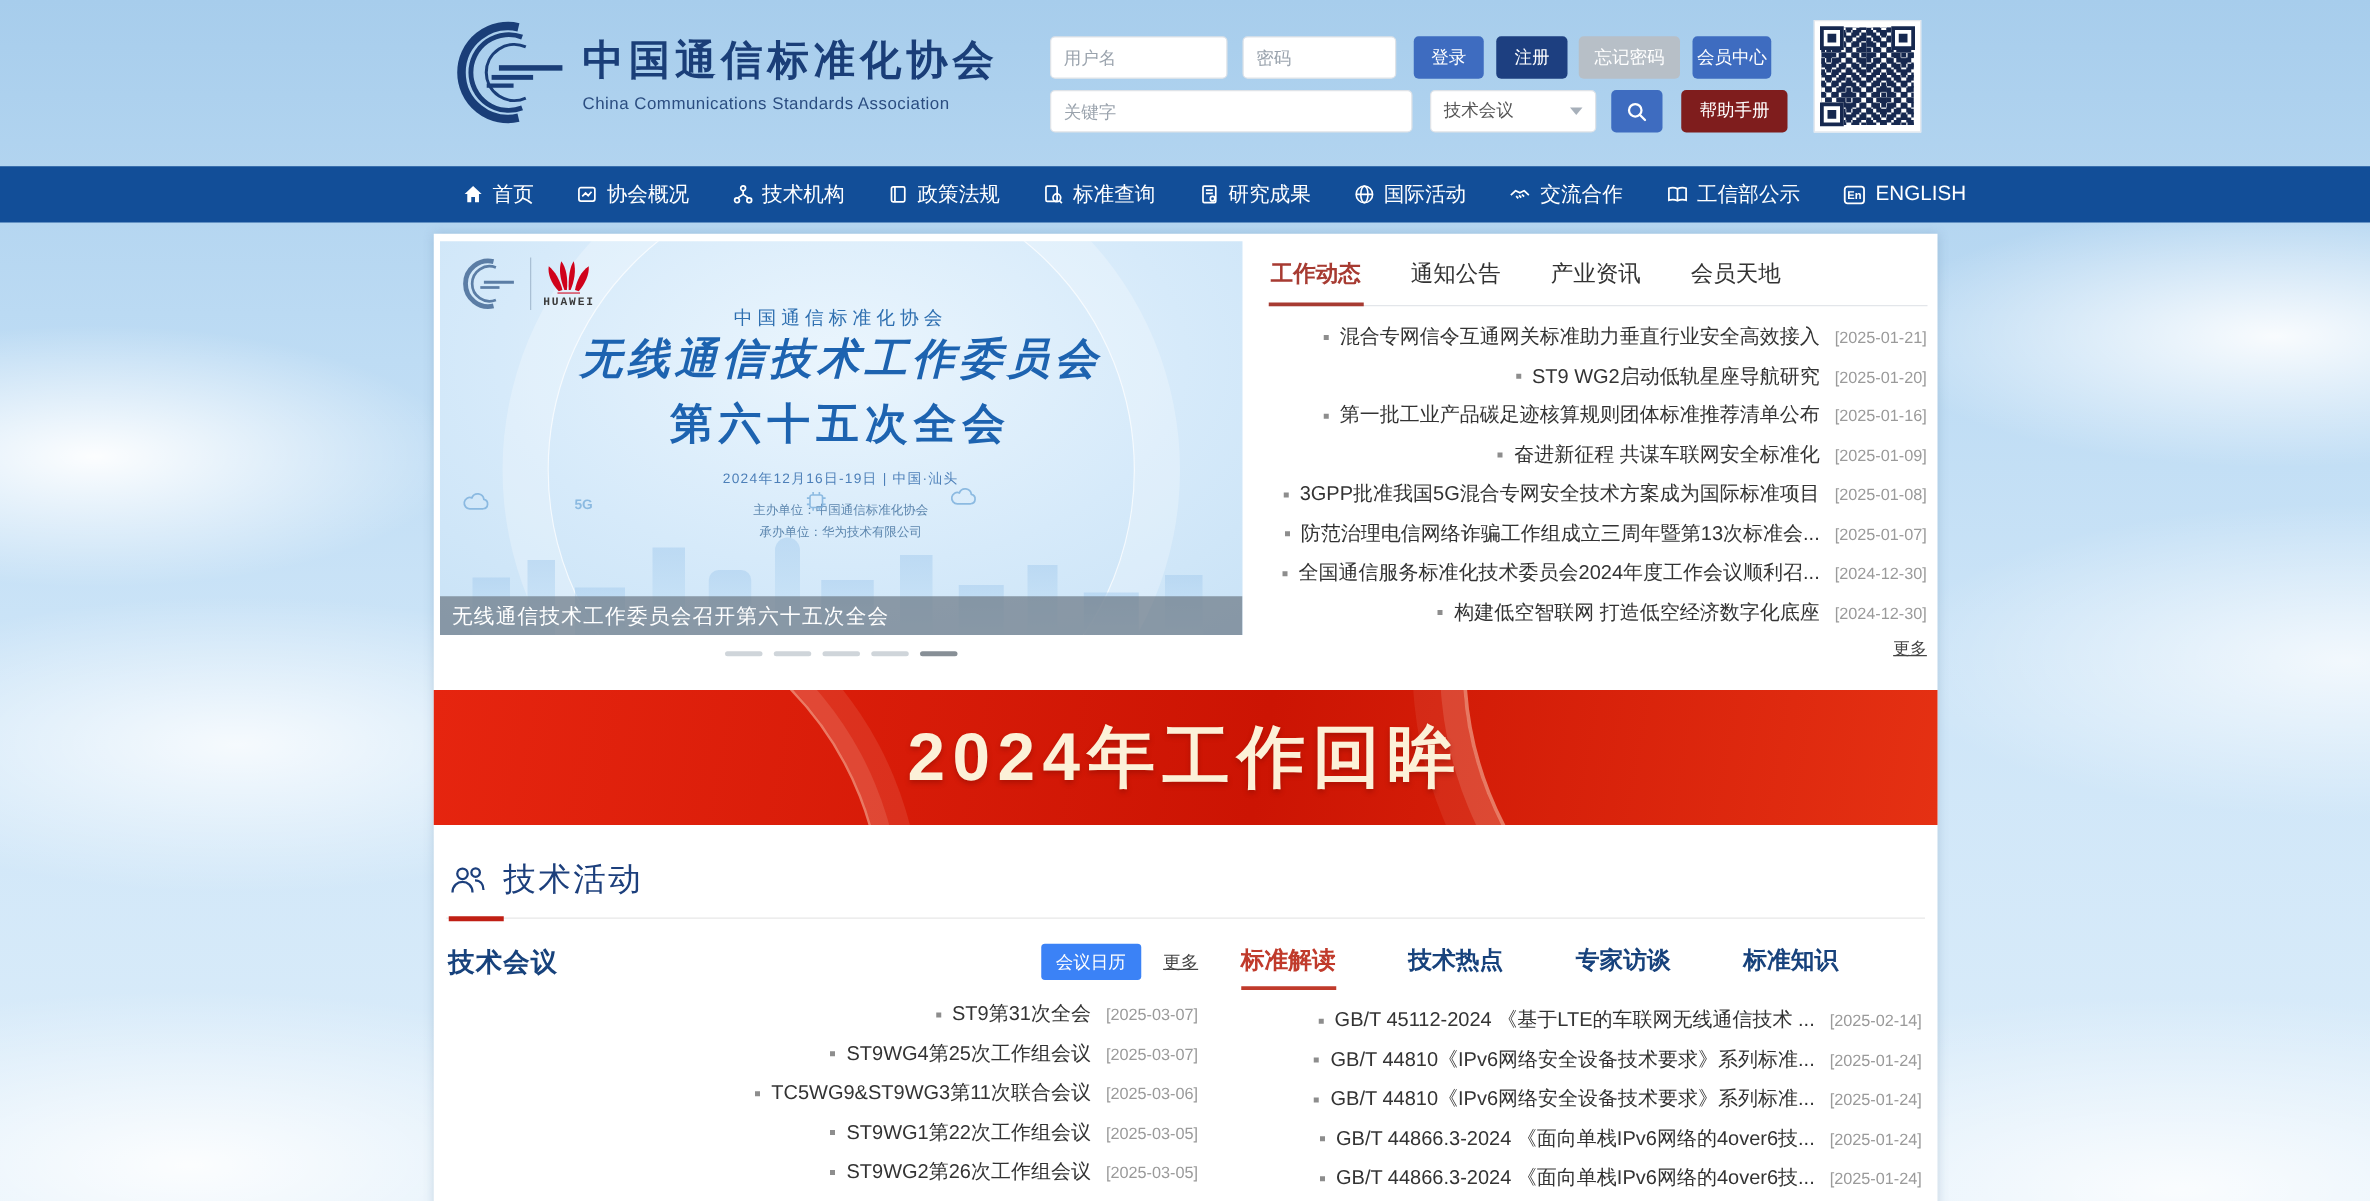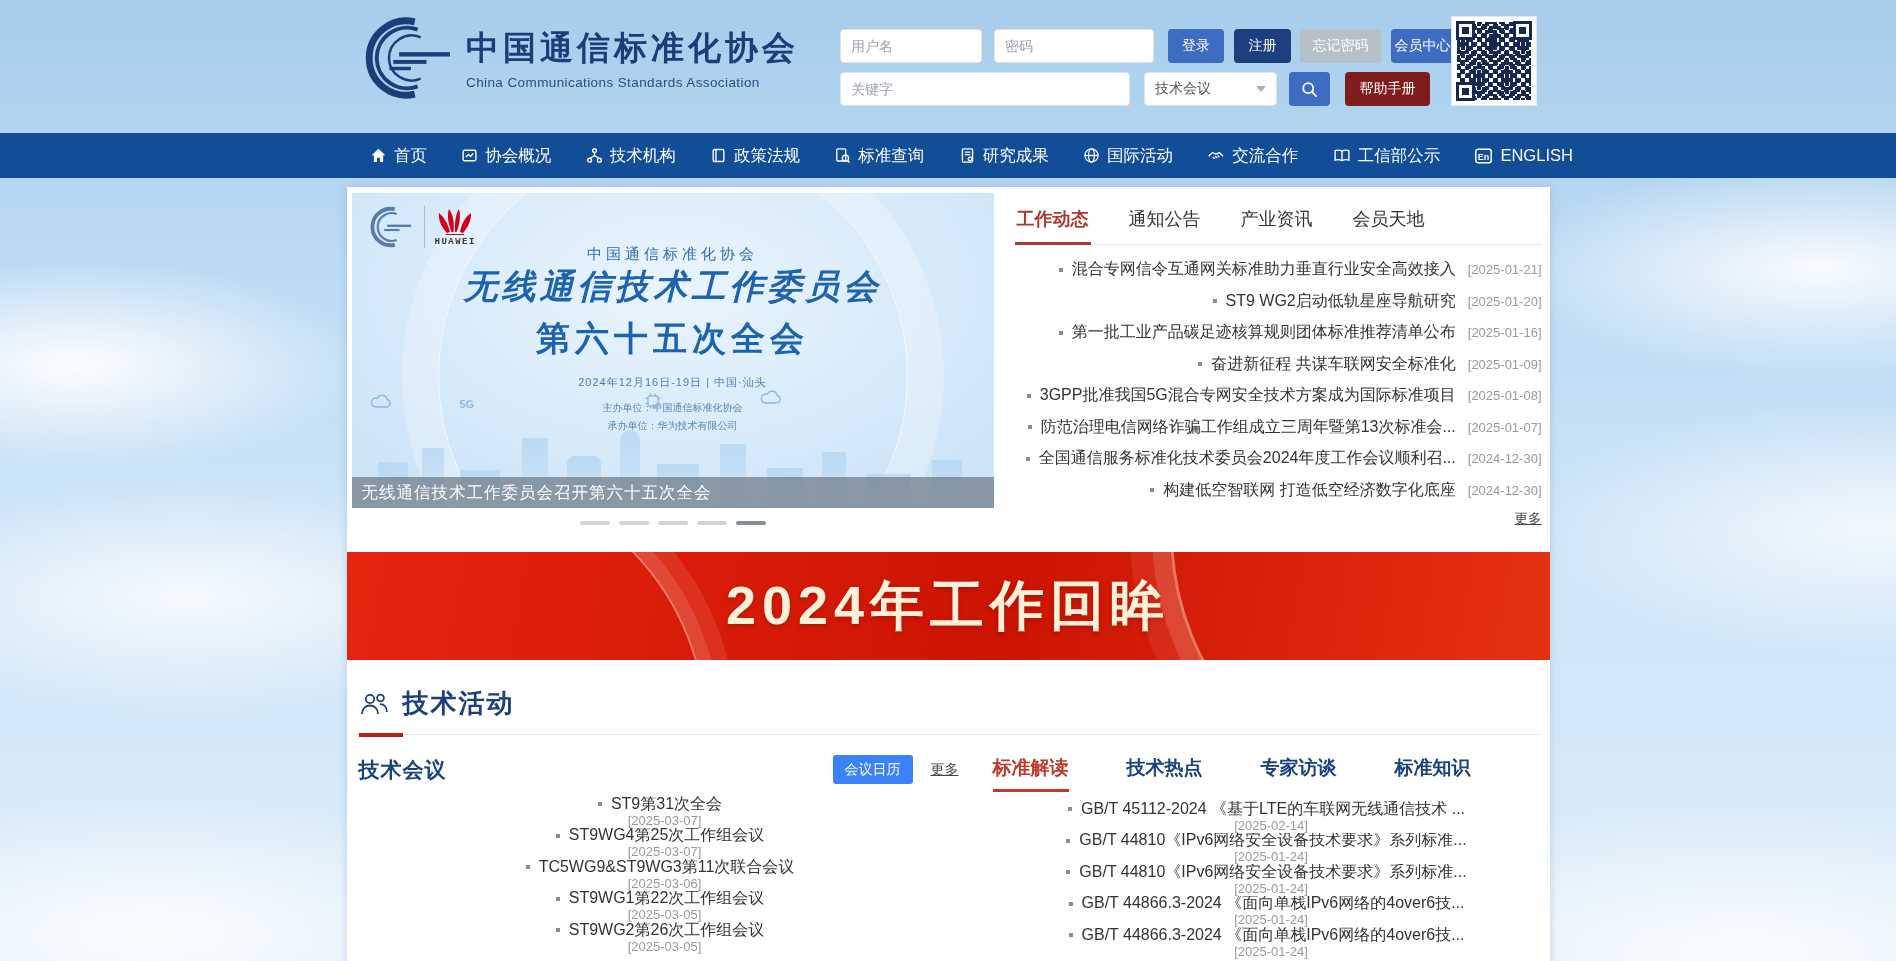--- a/index.html
+++ b/index.html
@@ -26,21 +26,21 @@
   .acct-row1 { position:absolute; left:840px; top:29px; display:flex; align-items:center; }
   .acct-row2 { position:absolute; left:840px; top:72px; display:flex; align-items:center; }
   .tb-input { height:34px; border:1px solid #dfe3e8; border-radius:4px; background:#fff; padding:0 10px; font-size:14px; color:#333; font-family:inherit; }
   .tb-input::placeholder { color:#9aa3ad; }
   .btn { height:34px; border:none; border-radius:4px; color:#fff; font-size:14px; cursor:pointer; font-family:inherit; display:inline-flex; align-items:center; justify-content:center; }
   .btn-login { width:56px; background:#3e6cc0; margin-left:14px; }
   .btn-register { width:57px; background:#1d3f80; margin-left:10px; }
   .btn-forgot { width:81px; background:#b7bfc7; margin-left:9px; }
   .btn-member { width:63px; background:#3e6cc0; margin-left:10px; }
   .inp-user { width:142px; }
-  .inp-pass { width:160px; margin-left:12px; }
+  .inp-pass { width:123px; margin-left:12px; }
   .inp-keyword { width:290px; }
   .select-box { width:133px; height:34px; margin-left:14px; background:#fff; border:1px solid #dfe3e8; border-radius:4px; display:flex; align-items:center; justify-content:space-between; padding:0 10px; font-size:14px; color:#555; cursor:pointer; }
   .select-box .chev { width:0; height:0; border-left:5px solid transparent; border-right:5px solid transparent; border-top:6px solid #a7b0ba; }
   .btn-search { width:41px; background:#3e6cc0; margin-left:12px; }
   .btn-help { width:85px; background:#7f1d1d; margin-left:15px; }
   .qr-box { position:absolute; left:1451px; top:16px; width:86px; height:90px; background:#fff; border:1px solid #e3e8ee; padding:5px; }
   .qr-pattern { position:relative; width:100%; height:100%;
     background:
       conic-gradient(#16284f 25%, transparent 0 50%, #16284f 0 75%, transparent 0) 0 0/ 8px 8px,
       conic-gradient(transparent 25%, #16284f 0 50%, transparent 0 75%, #16284f 0) 3px 2px/ 11px 9px;
@@ -94,36 +94,36 @@
   .red-banner { position:relative; height:108px; margin-top:21px; overflow:hidden;
     background:linear-gradient(100deg,#e6250f 0%,#d31а06 40%,#cc1403 55%,#e53113 100%);
     background:linear-gradient(100deg,#e6250f 0%,#cc1403 55%,#e53113 100%);
     display:flex; align-items:center; justify-content:center; }
   .swirl { position:absolute; border-radius:50%; border:3px solid rgba(255,235,210,.45); }
   .sw1 { width:520px; height:520px; left:-160px; top:-80px; border-width:2px; box-shadow:0 0 0 14px rgba(255,240,220,.12), 0 0 0 30px rgba(255,240,220,.1); }
   .sw2 { width:560px; height:560px; right:-180px; top:-300px; box-shadow:0 0 0 18px rgba(255,240,220,.14), 0 0 0 40px rgba(255,240,220,.08); }
   .banner-title { position:relative; font-size:54px; font-weight:bold; color:#fcf1d8; letter-spacing:6px; text-shadow:0 2px 4px rgba(120,10,0,.4); }
   
   .section-head { display:flex; align-items:center; gap:14px; margin:26px 12px 0; }
-  .section-title { font-size:26px; font-weight:bold; color:#1c3f7c; letter-spacing:2px; }
+  .section-title { font-size:26px; font-weight:normal; color:#1c3f7c; letter-spacing:2px; }
   .section-divider { position:relative; margin:13px 10px 0; border-top:1px solid #e8e8e8; }
   .red-bar { position:absolute; left:2px; top:-2.5px; width:44px; height:4px; background:#c01f14; }
   .cols { display:flex; gap:34px; margin:20px 12px 0; }
   .col-left { width:600px; flex:none; }
   .col-right { flex:1; min-width:0; }
   .meet-head { display:flex; align-items:center; justify-content:space-between; }
   .meet-title { font-size:21px; font-weight:bold; color:#17427c; letter-spacing:1px; }
   .meet-actions { display:flex; align-items:center; gap:18px; }
   .btn-cal { width:80px; height:29px; background:#3b82f6; color:#fff; font-size:14px; border:none; border-radius:3px; cursor:pointer; font-family:inherit; }
   .inline-more { font-size:14px; color:#444; text-decoration:underline; cursor:pointer; }
   .std-tabs { display:flex; gap:58px; align-items:flex-end; }
   .std-tab { font-size:19px; font-weight:bold; color:#17427c; cursor:pointer; padding-bottom:8px; white-space:nowrap; }
   .std-tab.active { color:#c03a2b; border-bottom:3px solid #c03a2b; margin-bottom:-3px; }
   .plain-list { margin-top:12px; }
-  .plain-list .li-row { height:31.5px;flex-direction:column; }
+  .plain-list .li-row { height:31.5px; }
 </style>
 </head>
 <body>
 
 <div class="header">
 
   <div class="logo-wrap">
     <svg class="logo-swoosh" viewBox="0 0 100 86" fill="none">
       <path d="M60 6 A38 38 0 1 0 60 80" stroke="#1a3e78" stroke-width="7" fill="none"></path>
       <path d="M63 14 A31 31 0 1 0 63 72" stroke="#1a3e78" stroke-width="4" fill="none"></path>

